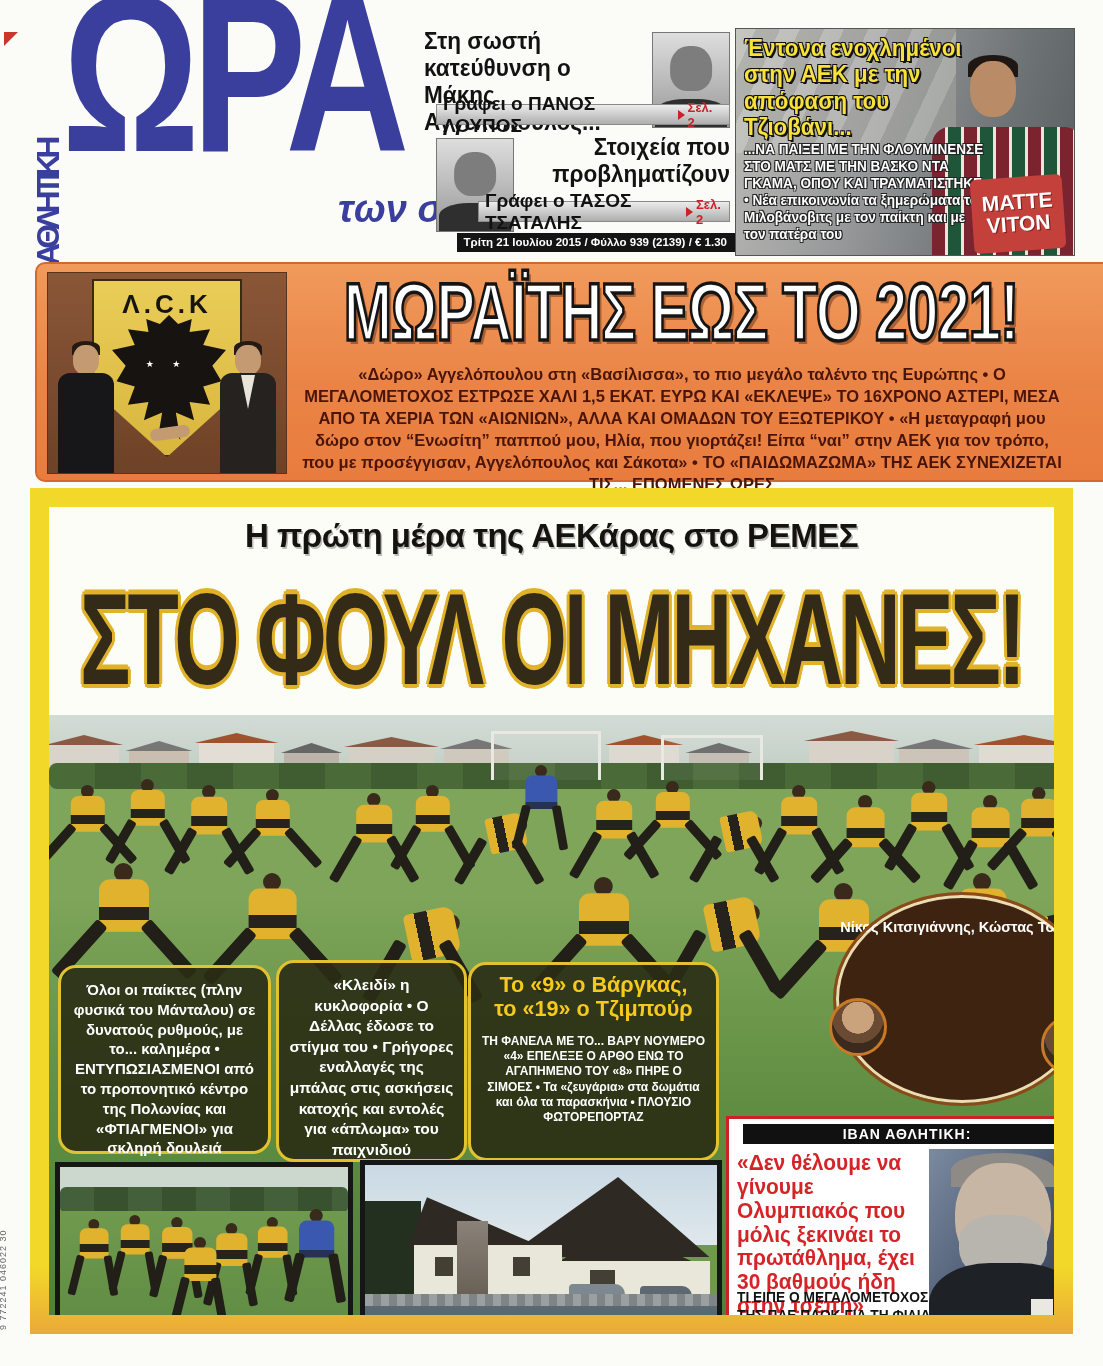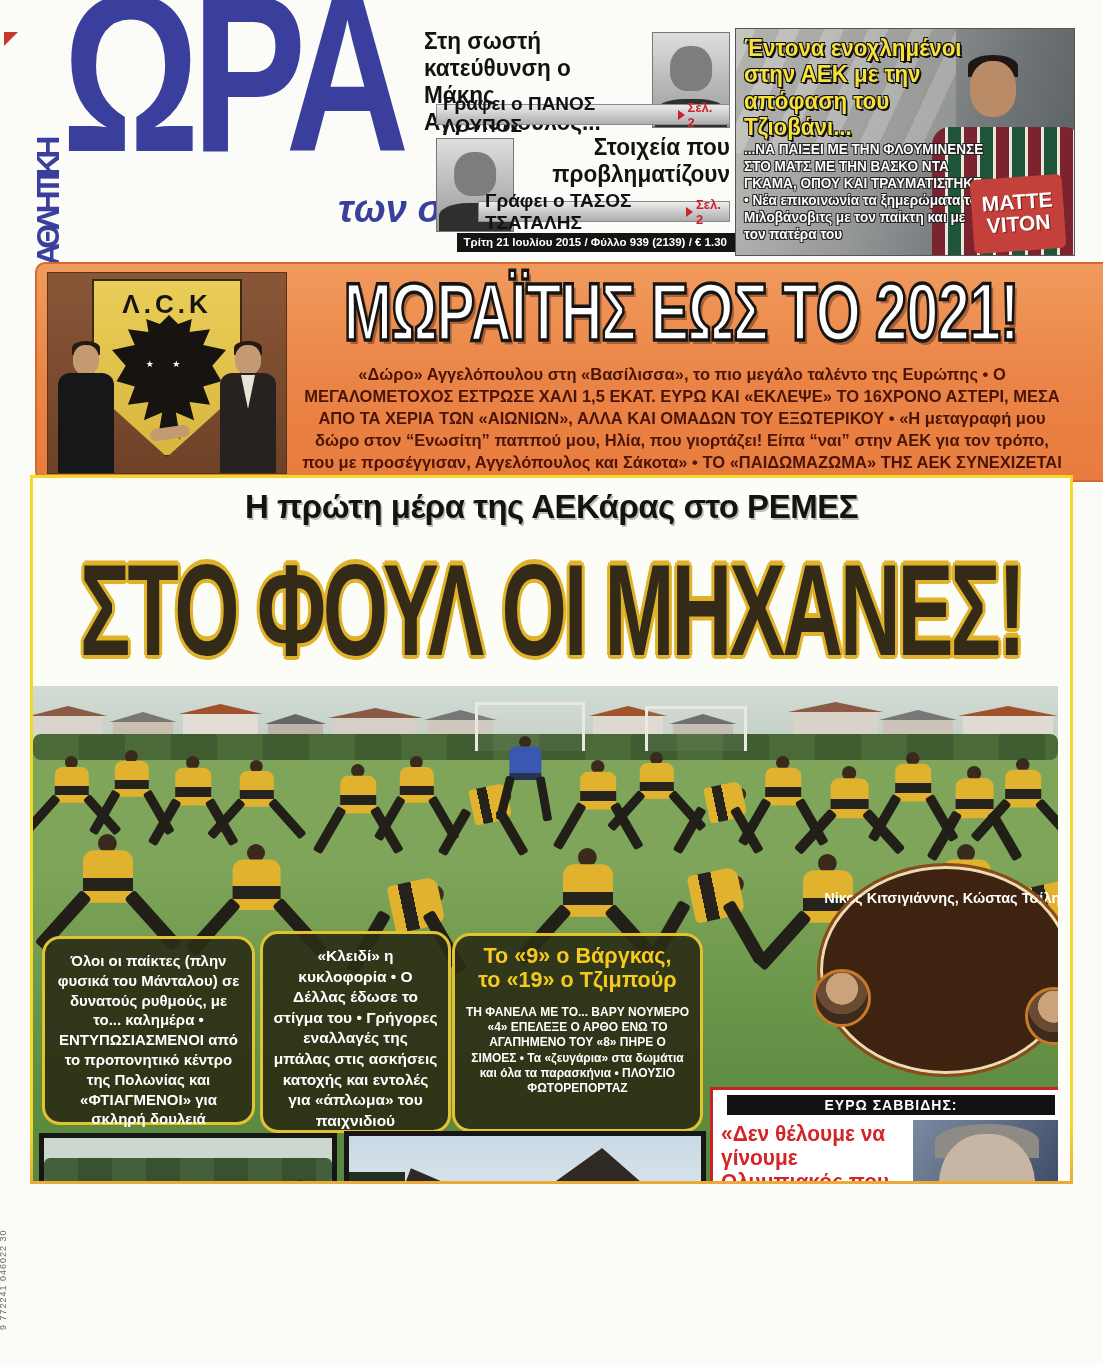--- a/index.html
+++ b/index.html
@@ -73,22 +73,22 @@
   .man-l{left:6px;}  .man-l .m-body{background:#17171a;}
   .man-r{right:6px;} .man-r .m-body{background:#26221f;}
   .man-r .m-shirt{position:absolute;left:50%;top:30px;transform:translateX(-50%);width:14px;height:34px;background:#e8e4da;clip-path:polygon(0 0,100% 0,50% 100%);}
   .handshake{left:102px;bottom:34px;width:40px;height:12px;background:#c49a72;border-radius:6px;transform:rotate(-8deg);}
   .mor-head{left:258px;top:6px;width:772px;height:96px;color:#fff;font-weight:900;font-size:58px;text-align:center;
     letter-spacing:-1px;-webkit-text-stroke:2.5px #151515;line-height:1;transform:scaleY(1.42);transform-origin:center top;
     text-shadow:3px 3px 0 rgba(40,10,0,.35);white-space:nowrap;}
   .mor-body{left:262px;top:100px;width:766px;color:#4a1408;font-weight:900;font-size:16.5px;line-height:1.33;text-align:center;}
 
   
-  .main-frame{left:30px;top:475px;width:1043px;height:709px;background:linear-gradient(#f2d829 92%,#eaa93a);
-    padding:3px;box-sizing:border-box;}
+  .main-frame{left:30px;top:488px;width:1043px;height:846px;background:linear-gradient(#f2d829 92%,#eaa93a);
+    padding:19px;box-sizing:border-box;}
   .main-inner{position:relative;width:100%;height:100%;background:#fdfdf8;overflow:hidden;}
   .kicker{top:10px;width:100%;text-align:center;color:#15130e;font-weight:900;font-size:33px;letter-spacing:-.5px;
     text-shadow:1.5px 1.5px 0 #bbb;}
   .mega-head{top:62px;width:100%;text-align:center;color:#332a18;font-weight:900;font-size:84px;letter-spacing:-3px;
     line-height:90px;transform:scaleY(1.55);transform-origin:center top;white-space:nowrap;
     text-shadow:3px 0 0 #e0b22a,-3px 0 0 #e0b22a,0 3px 0 #e0b22a,0 -3px 0 #e0b22a,2px 2px 0 #e0b22a,-2px -2px 0 #e0b22a,2px -2px 0 #e0b22a,-2px 2px 0 #e0b22a;}
   .photo-area{left:0;top:208px;width:1025px;height:652px;background:linear-gradient(#7ea55a 0 28%,#5f8d41 60%,#4f7d36);overflow:hidden;}
   .sky{left:0;top:0;width:100%;height:62px;background:linear-gradient(#d2dcd6,#c2cec4);}
   .hedge{left:0;top:48px;width:100%;height:26px;border-radius:8px;
     background:repeating-linear-gradient(90deg,#4a6a38 0 46px,#3f5d30 46px 92px);}
@@ -504,21 +504,21 @@
           <div class="h-win" style="left:42%;top:46%;width:5%;height:9%;"></div>
           <div class="h-win" style="left:64%;top:52%;width:7%;height:10%;"></div>
           <div class="h-car" style="left:58%;bottom:32%;width:16%;height:9%;"></div>
           <div class="h-car" style="left:78%;bottom:32%;width:15%;height:8%;background:#5d6871;"></div>
           <div class="h-pillar"></div>
           <div class="h-cobble"></div>
           <div class="h-pond"></div>
         </div>
 
         <div class="abs savvidis">
-          <div class="sav-bar">ΕΥΡΩ ΣΑΒΒΙΔΗΣ:</div>
+          <div class="sav-bar">ΙΒΑΝ ΑΘΛΗΤΙΚΗ:</div>
           <div class="sav-quote">«Δεν θέλουμε να γίνουμε Ολυμπιακός που μόλις ξεκινάει το πρωτάθλημα, έχει 30 βαθμούς ήδη στην τσέπη»</div>
           <div class="sav-body">ΤΙ ΕΙΠΕ Ο ΜΕΓΑΛΟΜΕΤΟΧΟΣ ΤΗΣ ΠΑΕ ΠΑΟΚ ΓΙΑ ΤΗ ΦΙΛΙΑ ΤΟΥ ΜΕ ΤΟΝ ΔΗΜΗΤΡΗ ΜΕΛΙΣΣΑΝΙΔΗ</div>
           <div class="sav-photo">
             <div class="sv-hair"></div>
             <div class="sv-head"></div>
             <div class="sv-beard"></div>
             <div class="sv-shirt"></div>
             <div class="sv-badge"></div>
           </div>
         </div>

